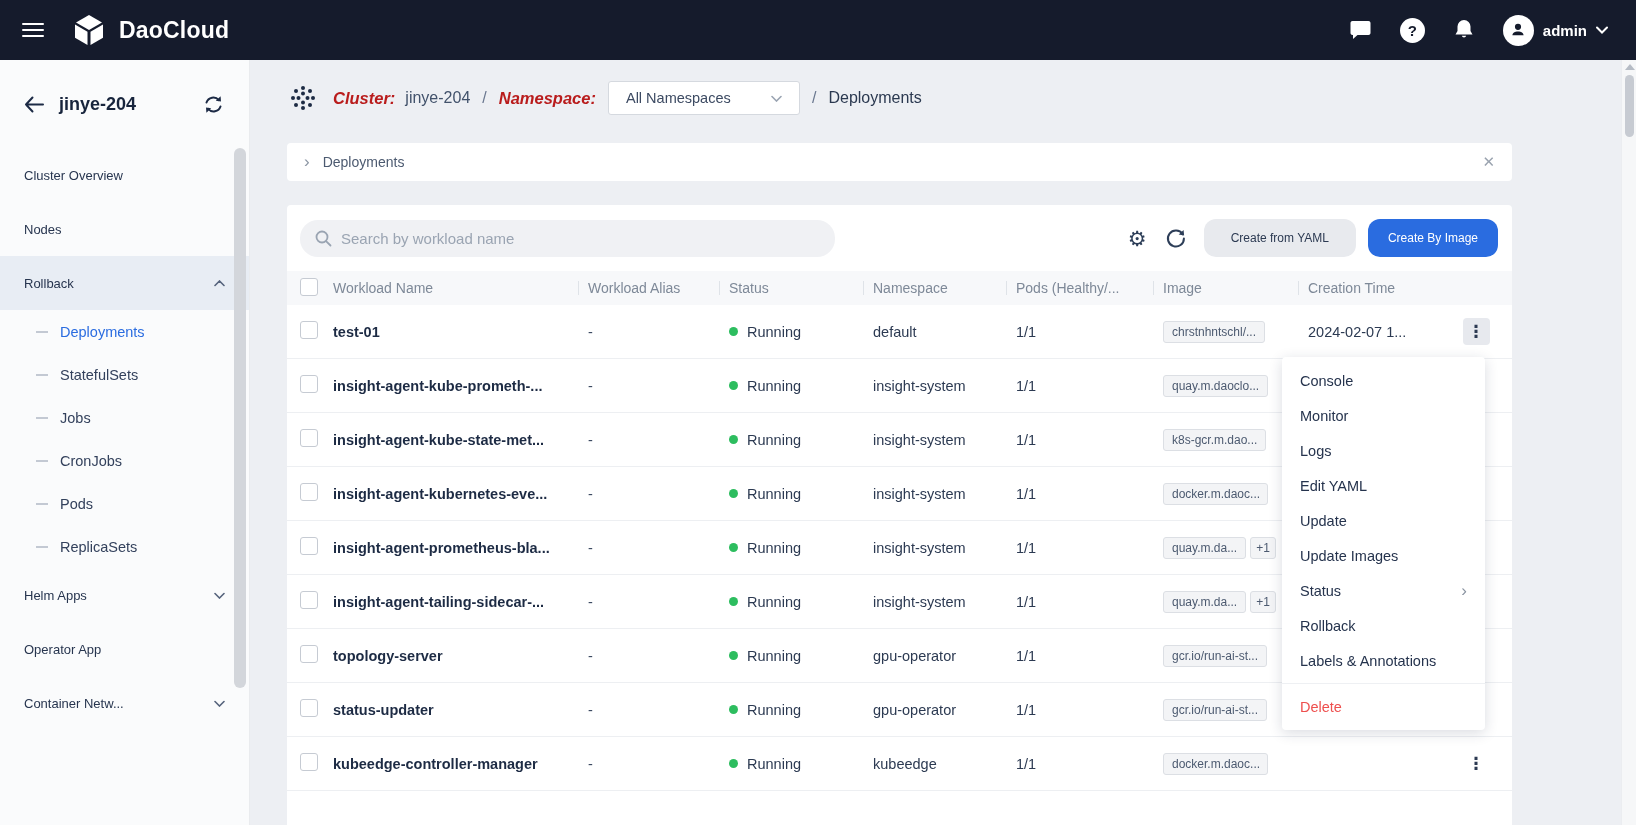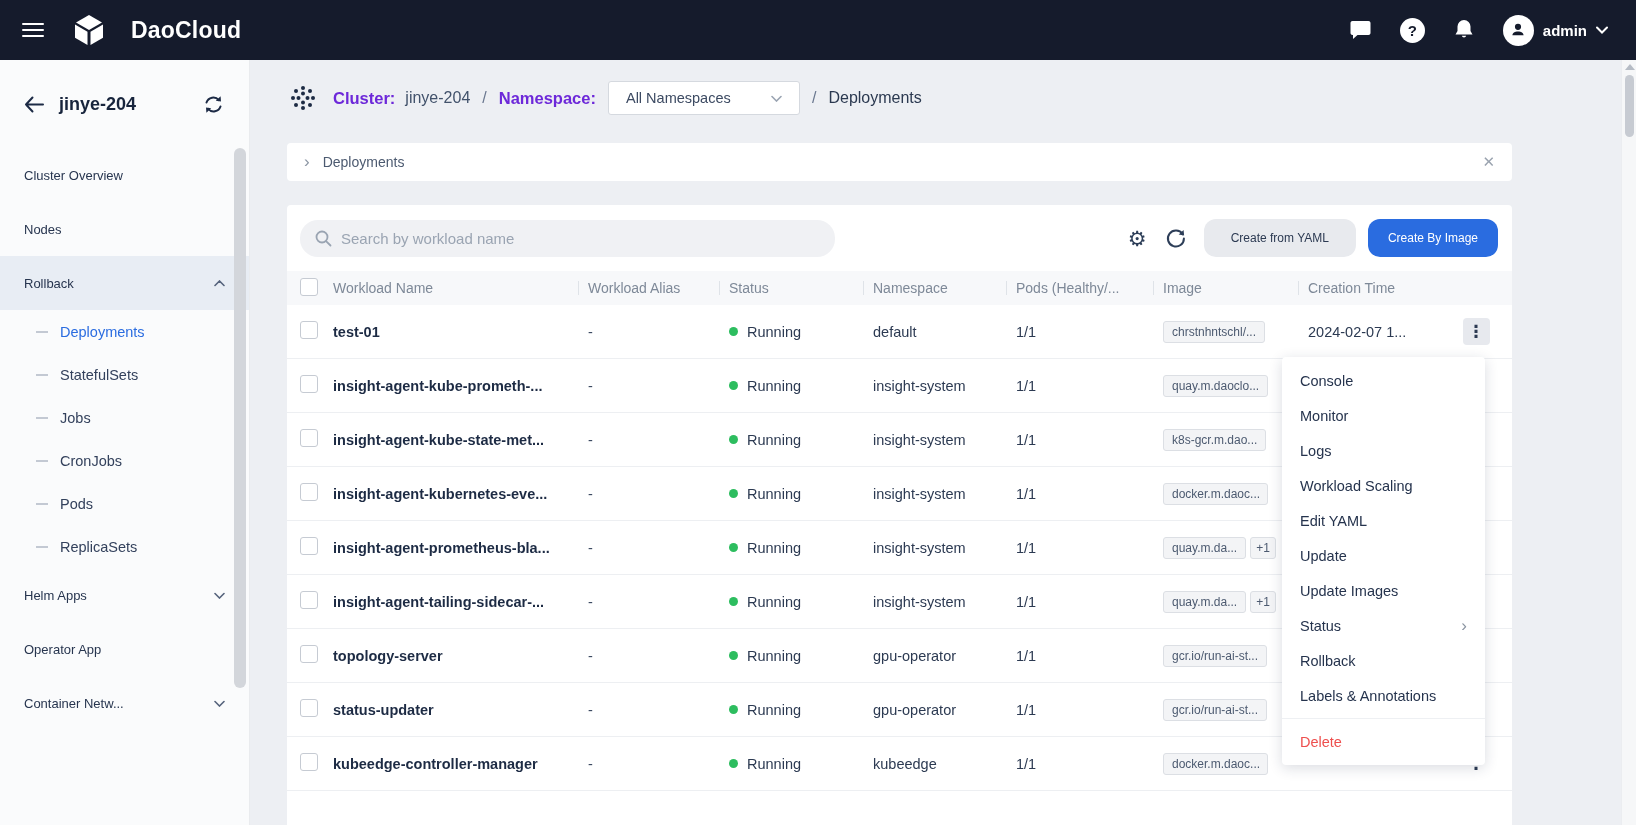--- a/index.html
+++ b/index.html
@@ -8,21 +8,21 @@
     position:relative;
     font-family:"Liberation Sans","DejaVu Sans",sans-serif;
     background:#edeff3;
     color:#2c3a52;
   }
 
   
   .topbar { position:absolute; top:0; left:0; right:0; height:60px; background:#151b2c; display:flex; align-items:center; z-index:100; }
   .hamburger { margin-left:22px; width:22px; display:flex; flex-direction:column; gap:4px; cursor:pointer; }
   .hamburger span { height:2px; background:#fff; border-radius:1px; }
-  .brand { display:flex; align-items:center; gap:25px; margin-left:28px; }
+  .brand { display:flex; align-items:center; gap:13px; margin-left:28px; }
   .brand-name { color:#fff; font-size:23px; font-weight:bold; letter-spacing:.2px; }
   .topbar-right { margin-left:auto; display:flex; align-items:center; gap:27px; padding-right:28px; }
   .icon-circle { width:25px; height:25px; border-radius:50%; background:#fff; color:#151b2c; font-weight:bold; font-size:15px; display:flex; align-items:center; justify-content:center; cursor:pointer; }
   .user-chip { display:flex; align-items:center; gap:9px; cursor:pointer; }
   .avatar { width:31px; height:31px; border-radius:50%; background:#fff; display:flex; align-items:center; justify-content:center; }
   .user-name { color:#fff; font-size:15px; font-weight:bold; }
 
   
   .sidebar { position:absolute; top:60px; left:0; width:250px; bottom:0; background:#fafbfc; border-right:1px solid #e9ebee; z-index:20; }
   .sidebar-header { height:88px; display:flex; align-items:center; padding:0 24px; gap:15px; }
@@ -32,21 +32,21 @@
   .nav-item.active-parent { background:#e8edf4; }
   .nav-item .chev { margin-left:auto; display:flex; }
   .sub-item { height:43px; display:flex; align-items:center; padding:0 24px 0 36px; font-size:14.5px; color:#33415c; cursor:pointer; }
   .sub-item .dash { width:12px; height:2px; background:#c3c9d3; margin-right:12px; flex:none; }
   .sub-item.active { color:#2a6ce0; }
   .sidebar-scrollbar { position:absolute; top:88px; right:3px; width:12px; height:540px; background:#d3d6db; border-radius:6px; cursor:pointer; }
 
   
   .main { position:absolute; top:60px; left:250px; right:0; bottom:0; }
   .cluster-bar { height:76px; display:flex; align-items:center; padding-left:37px; font-size:16px; }
-  .cluster-bar .bold { font-weight:bold; color:#6d28d9; font-size:16.5px; }
+  .cluster-bar .bold { font-weight:bold; color:#b91c1c; font-size:16.5px;font-style:italic; }
   .cluster-bar .val { color:#42526b; margin-left:10px; }
   .cluster-bar .sep { color:#6b7890; margin:0 12px; }
   .cluster-icon { margin-right:14px; display:flex; }
   .ns-select { width:192px; height:34px; background:#fff; border:1px solid #d5d9df; border-radius:3px; display:flex; align-items:center; padding:0 17px; margin-left:12px; font-size:14.5px; color:#3c4a62; cursor:pointer; }
   .ns-select svg { margin-left:auto; }
   .page-crumb { color:#2b3950; }
 
   .collapse-bar { margin:7px 0 0 37px; width:1225px; height:38px; background:#fff; border-radius:4px; display:flex; align-items:center; padding:0 17px; }
   .collapse-chev { color:#8b95a3; font-size:17px; }
   .collapse-label { margin-left:13px; font-size:14px; color:#4c5a70; }
@@ -479,21 +479,20 @@
 
     </div>
 
   </div>
 </main>
 
 <div class="context-menu">
   <div class="menu-item">Console</div>
   <div class="menu-item">Monitor</div>
   <div class="menu-item">Logs</div>
-  <div class="menu-item">Workload Scaling</div>
   <div class="menu-item">Edit YAML</div>
   <div class="menu-item">Update</div>
   <div class="menu-item">Update Images</div>
   <div class="menu-item">
     <span>Status</span>
     <span class="sub-chevron">›</span>
   </div>
   <div class="menu-item">Rollback</div>
   <div class="menu-item">Labels &amp; Annotations</div>
   <div class="menu-sep"></div>

